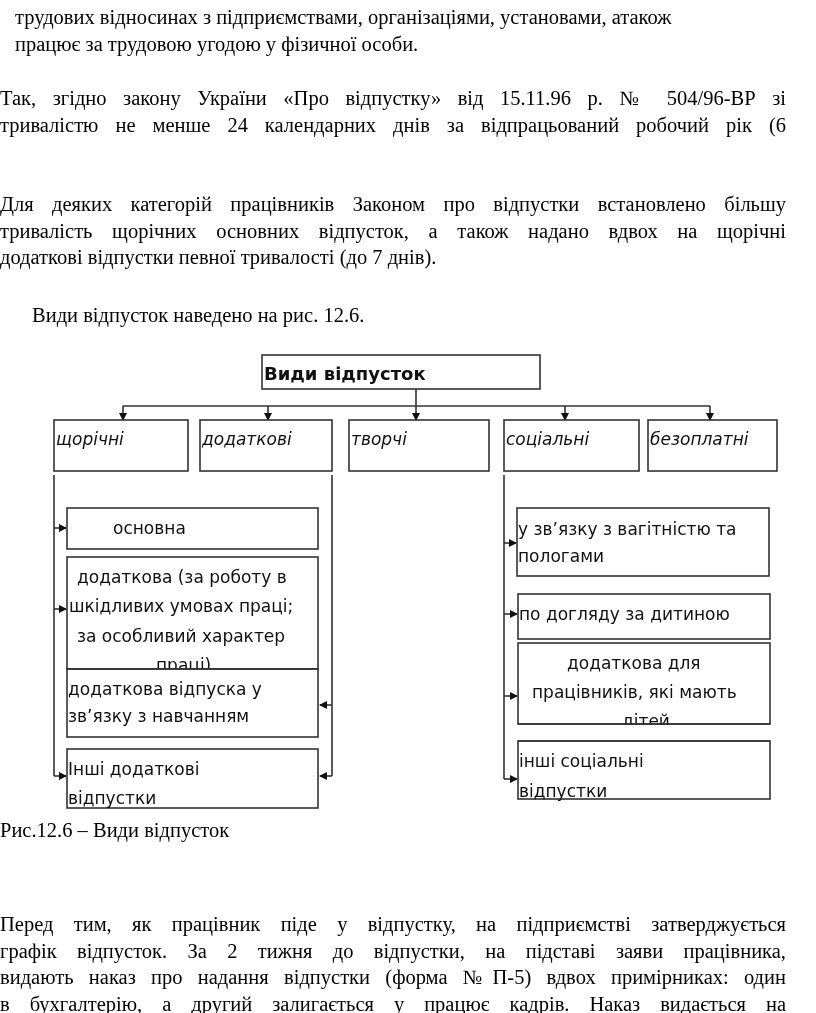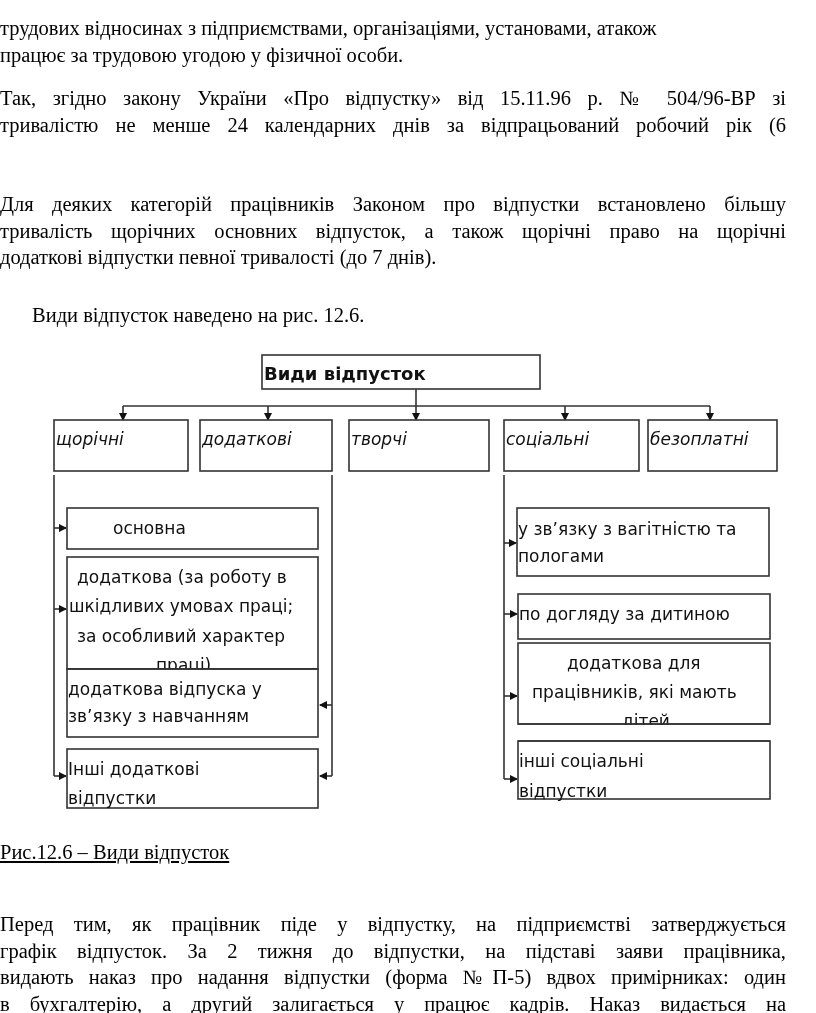--- a/index.html
+++ b/index.html
@@ -16,33 +16,33 @@
   .box { fill: #fff; stroke: #333; stroke-width: 1.6; }
   .conn { fill: none; stroke: #333; stroke-width: 1.6; }
   .arrowhead { fill: #111; }
   .dtext { font-family: "DejaVu Sans", sans-serif; font-size: 17px; fill: #111; }
   .dtext.title { font-weight: bold; font-size: 18px; }
   .dtext.cat { font-style: italic; font-size: 17px; }
 </style>
 </head>
 <body>
 
-<div class="para left" style="top:15px;">
+<div class="para left" style="top:4px;padding-left:15px;">
   <span class="line">трудових відносинах з підприємствами, організаціями, установами, атакож</span>
   <span class="line">працює за трудовою угодою у фізичної особи.</span>
 </div>
 
 <div class="para" style="top:85px;">
   <span class="line just">Так, згідно закону України «Про відпустку» від 15.11.96 р. № 504/96-ВР зі</span>
   <span class="line just">тривалістю не менше 24 календарних днів за відпрацьований робочий  рік (6</span>
 </div>
 
 <div class="para" style="top:191px;">
   <span class="line just">Для деяких категорій працівників Законом про відпустки встановлено більшу</span>
-  <span class="line just">тривалість щорічних основних відпусток, а також щорічні право на щорічні</span>
+  <span class="line just">тривалість щорічних основних відпусток, а також надано вдвох на щорічні</span>
   <span class="line">додаткові відпустки певної тривалості (до 7 днів).</span>
 </div>
 
 <div class="para left" style="top:302px;padding-left:32px;">
   <span class="line">Види відпусток наведено на рис. 12.6.</span>
 </div>
 
 <svg id="diagram" width="816" height="1013">
   <defs>
     <marker id="ah" markerWidth="8" markerHeight="8" refX="7" refY="4" orient="auto" markerUnits="userSpaceOnUse">
@@ -146,21 +146,21 @@
     <text class="dtext" x="519" y="797">відпустки</text>
   </g>
 
   <rect x="68" y="670" width="249" height="6" fill="#fff"></rect>
   <rect x="519" y="725" width="250" height="10" fill="#fff"></rect>
 <line x1="67" y1="669" x2="318" y2="669" class="conn"></line>
     <line x1="518" y1="741" x2="770" y2="741" class="conn"></line>
     <line x1="518" y1="724" x2="770" y2="724" class="conn"></line>
   </svg>
 
-<div class="para left" style="top:839px;text-decoration:underline;">
+<div class="para left" style="top:817px;">
   <span class="line">Рис.12.6 – Види відпусток</span>
 </div>
 
 <div class="para" style="top:911px;">
   <span class="line just">Перед тим, як працівник піде у відпустку, на підприємстві затверджується</span>
   <span class="line just">графік відпусток. За 2 тижня до відпустки, на підставі заяви працівника,</span>
   <span class="line just">видають наказ про надання відпустки (форма №П-5) вдвох примірниках: один</span>
   <span class="line just">в бухгалтерію, а другий залигається у працює кадрів. Наказ видається на</span>
 </div>
 

